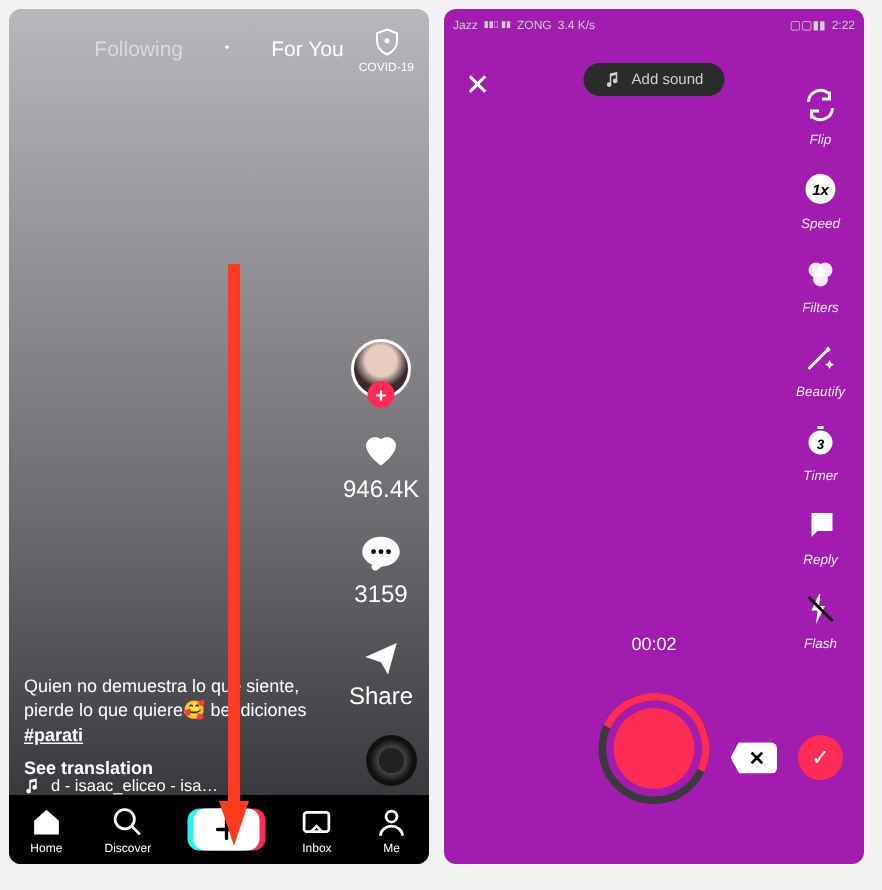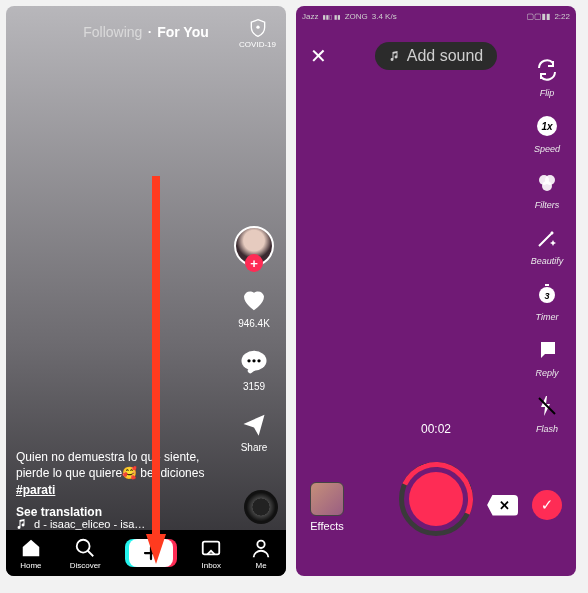--- a/index.html
+++ b/index.html
@@ -24,27 +24,27 @@
     font-size: 11px;
   }
   
   .feed {
     background: linear-gradient(#b8b7bb 0%, #6c6a6f 60%, #2d2c30 100%);
   }
   .feed-top {
     display: flex;
     justify-content: center;
     align-items: center;
-    gap: 6px;
+    gap: 28px;
     padding: 18px 0 6px;
     font-size: 14px;
     position: relative;
   }
   .feed-top .inactive { color: #e4e4e4cc; font-weight: 500; }
-  .feed-top .active { color: #fff; font-weight: 700; }
+  .feed-top .active { color: #fff; font-weight: 400; }
   .dot { color: #fff; font-size: 8px; line-height: 14px; }
   .covid {
     position: absolute;
     right: 10px;
     top: 12px;
     text-align: center;
     font-size: 8px;
     margin-left: 28px;
   }
   .covid svg { display: block; margin: 0 auto 2px; }
@@ -52,21 +52,21 @@
     position: absolute;
     right: 8px;
     top: 220px;
     width: 48px;
     display: flex;
     flex-direction: column;
     align-items: center;
     gap: 18px;
   }
   .rail-item { display: flex; flex-direction: column; align-items: center; gap: 4px; }
-  .rail-item span { font-size: 10px; }
+  .rail-item span { font-size: 16px; }
   .avatar {
     width: 40px; height: 40px; border-radius: 50%;
     background: radial-gradient(circle at 50% 35%, #e6cbbf 35%, #3a2a30 60%);
     border: 2px solid #fff; position: relative;
   }
   .avatar .plusdot {
     position: absolute; bottom: -8px; left: 50%; transform: translateX(-50%);
     width: 18px; height: 18px; border-radius: 50%; background: #fe2c55;
     display: flex; align-items: center; justify-content: center;
     font-size: 13px; font-weight: 700;
@@ -118,21 +118,21 @@
   }
   .create-btn svg path { stroke: #000; }
   
   .arrow-svg {
     position: absolute;
     left: 140px;
     top: 170px;
     pointer-events: none;
   }
   
-  .record { background: #701a75; }
+  .record { background: #a21caf; }
   .statusbar {
     height: 18px;
     display: flex;
     justify-content: space-between;
     align-items: center;
     padding: 2px 6px 0;
     font-size: 8px;
     color: #cfcfcf;
   }
   .statusbar .left, .statusbar .right { display: flex; align-items: center; gap: 4px; }
@@ -150,21 +150,21 @@
     font-size: 20px;
     font-weight: 400;
   }
   .add-sound {
     background: #2b2b2b;
     border-radius: 16px;
     padding: 5px 14px;
     display: flex;
     align-items: center;
     gap: 6px;
-    font-size: 16px;
+    font-size: 10px;
     color: #cfcfcf;
     justify-content: center;
   }
   .record-rail {
     position: absolute;
     right: 6px;
     top: 52px;
     width: 46px;
     display: flex;
     flex-direction: column;
@@ -419,24 +419,20 @@
       <svg width="24" height="24" viewBox="0 0 24 24">
           <path d="M11 2L6 13h4l-1 9 6-12h-4l1-8z" fill="#fff"></path>
           <line x1="4" y1="4" x2="20" y2="20" stroke="#000" stroke-width="2"></line>
         </svg>
       <span class="lbl">Flash</span>
     </div>
   </div>
 
   <div class="rec-timer">00:02</div>
 
-  <div class="effects">
-    <div class="thumb"></div>
-    <span class="lbl">Effects</span>
-  </div>
 
   <div class="rec-controls">
     <div class="rec-circle">
       <div class="rec-ring"></div>
       <div class="rec-arc"></div>
       <div class="rec-inner"></div>
     </div>
   </div>
 
   <div class="post-btns">

